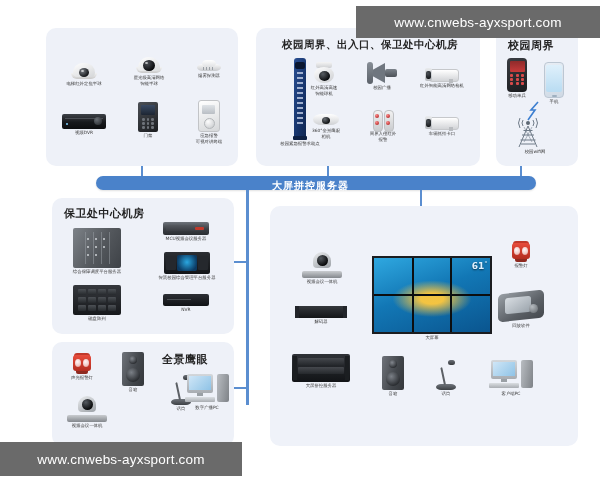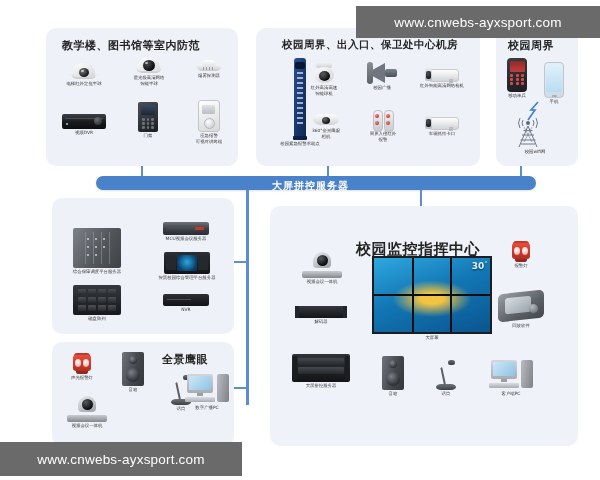--- a/index.html
+++ b/index.html
@@ -252,21 +252,20 @@
     font-family:"Liberation Sans",sans-serif;
     white-space:nowrap;
   }
 </style>
 </head>
 <body>
 
 <div class="stage">
 
   <div class="panel" style="left:46px;top:28px;width:192px;height:138px;"></div>
-  <div class="panel-title" style="left:62px;top:38px;font-size:11px;">教学楼、图书馆等室内防范</div>
 
   <div class="dev" style="left:58px;top:62px;width:52px;">
     <div class="art ic-dome">
       <div class="base"></div>
         <div class="cup"></div>
         <div class="lens"></div>
     </div>
     <div class="cap">电梯红外定焦半球</div>
   </div>
 
@@ -466,20 +465,21 @@
 
   <div class="bus" style="left:96px;top:176px;width:440px;height:14px;"></div>
   <div class="bus-label" style="left:272px;top:179px;">大屏拼控服务器</div>
 
   <div class="vline" style="left:246px;top:190px;width:3px;height:215px;"></div>
   <div class="hstub" style="left:232px;top:261px;width:16px;height:2px;"></div>
   <div class="hstub" style="left:232px;top:387px;width:16px;height:2px;"></div>
   <div class="vline" style="left:420px;top:190px;width:2px;height:18px;"></div>
 
   <div class="panel" style="left:52px;top:198px;width:182px;height:136px;"></div>
+  <div class="panel-title" style="left:64px;top:206px;font-size:11px;">保卫处中心机房</div>
 
   <div class="dev" style="left:66px;top:228px;width:62px;">
     <div class="art ic-rack">
       <div class="body"></div>
       <div class="col" style="left:12px"></div>
         <div class="col" style="left:20px"></div>
       <div class="col" style="left:28px"></div>
         <div class="col" style="left:36px"></div>
       <div class="dot" style="left:14px;top:10px"></div>
         <div class="dot" style="left:22px;top:10px"></div>
@@ -585,21 +585,20 @@
   <div class="dev" style="left:56px;top:396px;width:62px;">
     <div class="art ic-vc">
       <div class="bar"></div>
         <div class="head"></div>
         <div class="lens"></div>
     </div>
     <div class="cap">视频会议一体机</div>
   </div>
 
   <div class="panel light" style="left:270px;top:206px;width:308px;height:240px;"></div>
-  <div class="panel-title" style="left:356px;top:240px;font-size:15px;">校园监控指挥中心</div>
 
   <div class="dev" style="left:290px;top:252px;width:64px;">
     <div class="art ic-vc">
       <div class="bar"></div>
         <div class="head"></div>
         <div class="lens"></div>
     </div>
     <div class="cap">视频会议一体机</div>
   </div>
 
@@ -608,21 +607,21 @@
       <div class="frame">
           <i></i>
           <i></i>
           <i></i>
           <i></i>
           <i></i>
           <i></i>
         </div>
       <div class="pic"></div>
       <div class="grid"></div>
-      <div class="badge"><span>30</span><sup>"</sup></div>
+      <div class="badge"><span>61</span><sup>"</sup></div>
     </div>
     <div class="cap">大屏幕</div>
   </div>
 
   <div class="dev" style="left:500px;top:240px;width:42px;">
     <div class="art ic-strobe">
       <div class="cap"></div>
         <div class="body"></div>
         <div class="foot"></div>
     </div>

